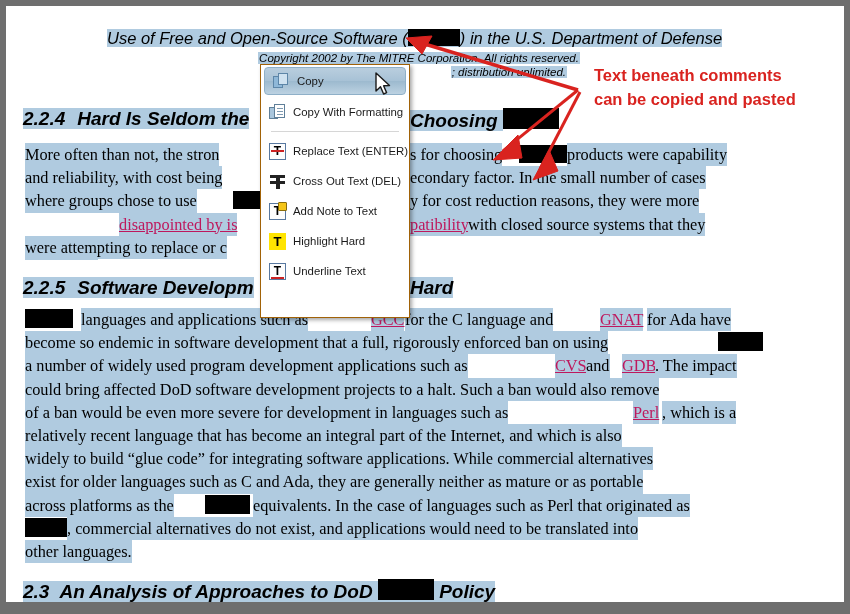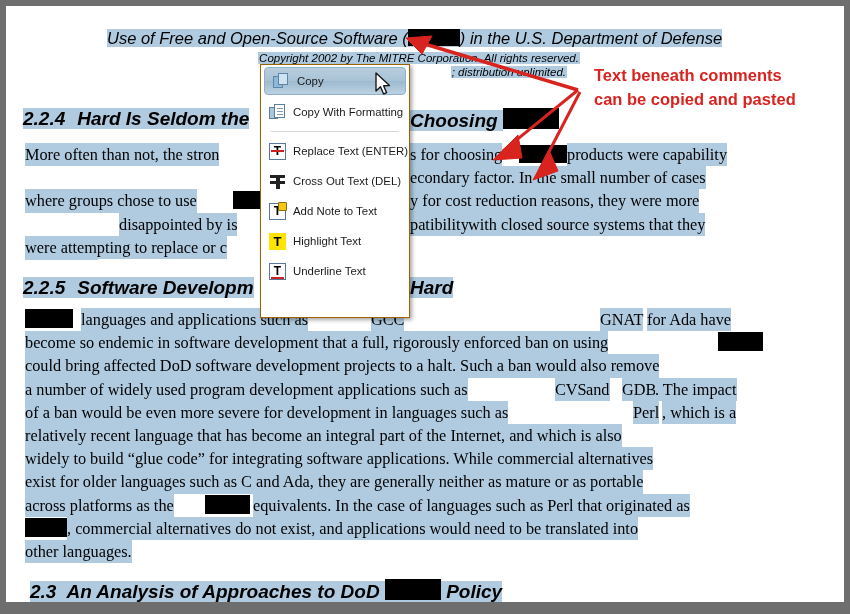--- a/index.html
+++ b/index.html
@@ -36,21 +36,21 @@
     font-family:"Liberation Sans",sans-serif;
     font-weight:bold;font-style:italic;font-size:19px;
     color:#000;white-space:nowrap;
   }
   .para{
     position:absolute;
     font-family:"Liberation Serif",serif;
     font-size:16.3px;line-height:23.2px;
     color:#000;text-align:justify;
   }
-  .para a,.lnk{color:#000000;}
+  .para a,.lnk{color:#be185d;text-decoration:underline;}
 
   
   #ctxmenu{
     position:absolute;left:254px;top:58px;width:148px;height:252px;
     background:#ffffff;border:1px solid #a16207;
     box-shadow:2px 2px 4px rgba(0,0,0,.35);
     font-family:"Liberation Sans",sans-serif;
     z-index:40;
   }
   .mi{
@@ -113,20 +113,21 @@
   <div class="heading" style="left:404px;top:102px;"><span class="hl"> Choosing </span><span class="redact" style="width:56px;height:21px;"></span></div>
 
   <div class="para" style="left:19px;top:137px;width:760px;">
     <div style="position:relative;height:23.2px;">
       <span class="hl" style="position:absolute;left:0;top:0;">More often than not, the stron</span>
       <span class="hl" style="position:absolute;left:385px;top:0;">s for choosing </span>
       <span class="redact" style="position:absolute;left:494px;top:2px;width:48px;height:18px;"></span>
       <span class="hl" style="position:absolute;left:542px;top:0;"> products were capability</span>
     </div>
     <div style="position:relative;height:23.2px;">
+      <span class="hl" style="position:absolute;left:0;top:0;">and reliability, with cost being</span>
       <span class="hl" style="position:absolute;left:385px;top:0;">econdary factor. In the small number of cases</span>
     </div>
     <div style="position:relative;height:23.2px;">
       <span class="hl" style="position:absolute;left:0;top:0;">where groups chose to use </span>
       <span class="redact" style="position:absolute;left:208px;top:2px;width:38px;height:18px;"></span>
       <span class="hl" style="position:absolute;left:385px;top:0;">y for cost reduction reasons, they were more</span>
     </div>
     <div style="position:relative;height:23.2px;">
       <span class="hl" style="position:absolute;left:0;top:0;margin-top:24px;">likely to be </span>
       <span class="hl lnk" style="position:absolute;left:94px;top:0;">disappointed by is</span>
@@ -139,38 +140,39 @@
   </div>
 
   <div class="heading" style="left:17px;top:271px;"><span class="hl"><span>2.2.5</span><span style="display:inline-block;width:12px;"></span><span>Software Developm</span></span></div>
   <div class="heading" style="left:404px;top:271px;"><span class="hl"> Hard</span></div>
 
   <div class="para" style="left:19px;top:302px;width:738px;">
     <div style="position:relative;height:23.2px;">
       <span class="redact" style="position:absolute;left:0;top:1px;width:48px;height:19px;"></span>
       <span class="hl" style="position:absolute;left:56px;top:0;"> languages and applications such as </span>
       <span class="hl lnk" style="position:absolute;left:346px;top:0;">GCC</span>
+      <span class="hl" style="position:absolute;left:380px;top:0;"> for the C language and </span>
       <span class="hl lnk" style="position:absolute;left:575px;top:0;">GNAT</span>
       <span class="hl" style="position:absolute;left:622px;top:0;"> for Ada have</span>
     </div>
     <div style="position:relative;height:23.2px;">
       <span class="hl" style="position:absolute;left:0;top:0;">become so endemic in software development that a full, rigorously enforced ban on using </span>
       <span class="redact" style="position:absolute;left:693px;top:1px;width:45px;height:19px;"></span>
-    </div>
-    <div style="position:relative;height:23.2px;">
-      <span class="hl" style="position:absolute;left:0;top:0;">could bring affected DoD software development projects to a halt. Such a ban would also remove</span>
     </div>
     <div style="position:relative;height:23.2px;">
       <span class="hl" style="position:absolute;left:0;top:0;">a number of widely used program development applications such as </span>
       <span class="hl lnk" style="position:absolute;left:530px;top:0;">CVS</span>
       <span class="hl" style="position:absolute;left:561px;top:0;"> and </span>
       <span class="hl lnk" style="position:absolute;left:597px;top:0;">GDB</span>
       <span class="hl" style="position:absolute;left:630px;top:0;">. The impact</span>
     </div>
     <div style="position:relative;height:23.2px;">
+      <span class="hl" style="position:absolute;left:0;top:0;">could bring affected DoD software development projects to a halt. Such a ban would also remove</span>
+    </div>
+    <div style="position:relative;height:23.2px;">
       <span class="hl" style="position:absolute;left:0;top:0;">of a ban would be even more severe for development in languages such as </span>
       <span class="hl lnk" style="position:absolute;left:608px;top:0;">Perl</span>
       <span class="hl" style="position:absolute;left:637px;top:0;">, which is a</span>
     </div>
     <div style="position:relative;height:23.2px;">
       <span class="hl" style="position:absolute;left:0;top:0;">relatively recent language that has become an integral part of the Internet, and which is also</span>
     </div>
     <div style="position:relative;height:23.2px;">
       <span class="hl" style="position:absolute;left:0;top:0;">widely to build “glue code” for integrating software applications. While commercial alternatives</span>
     </div>
@@ -184,21 +186,21 @@
     </div>
     <div style="position:relative;height:23.2px;">
       <span class="redact" style="position:absolute;left:0;top:1px;width:42px;height:19px;"></span>
       <span class="hl" style="position:absolute;left:42px;top:0;">, commercial alternatives do not exist, and applications would need to be translated into</span>
     </div>
     <div style="position:relative;height:23.2px;">
       <span class="hl" style="position:absolute;left:0;top:0;">other languages.</span>
     </div>
   </div>
 
-  <div class="heading" style="left:24px;top:573px;"><span class="hl"><span>2.3</span><span style="display:inline-block;width:10px;"></span><span>An Analysis of Approaches to DoD </span><span class="redact" style="width:56px;height:21px;"></span><span> Policy</span></span></div>
+  <div class="heading" style="left:17px;top:573px;"><span class="hl"><span>2.3</span><span style="display:inline-block;width:10px;"></span><span>An Analysis of Approaches to DoD </span><span class="redact" style="width:56px;height:21px;"></span><span> Policy</span></span></div>
 
   <svg id="arrows" viewBox="0 0 838 596">
     <g fill="#d9231f" stroke="#d9231f">
 
       <path d="M572,84 L412,36" stroke-width="3.5" fill="none"></path>
       <path d="M400,32 L426,30 L416,48 Z"></path>
 
       <path d="M572,84 L497,145" stroke-width="3" fill="none"></path>
       <path d="M487,154 L512,129 L516,152 Z"></path>
 
@@ -258,21 +260,21 @@
         <span class="ic-box">T</span>
           <span class="dot"></span>
       </span>
       <span>Add Note to Text</span>
     </div>
 
     <div class="mi">
       <span class="ico">
           <span class="ic-high">T</span>
         </span>
-      <span>Highlight Text</span>
+      <span>Highlight Hard</span>
     </div>
 
     <div class="mi">
       <span class="ico ic-under">
         <span class="ic-box">T</span>
           <span class="u"></span>
       </span>
       <span>Underline Text</span>
     </div>
   </div>

